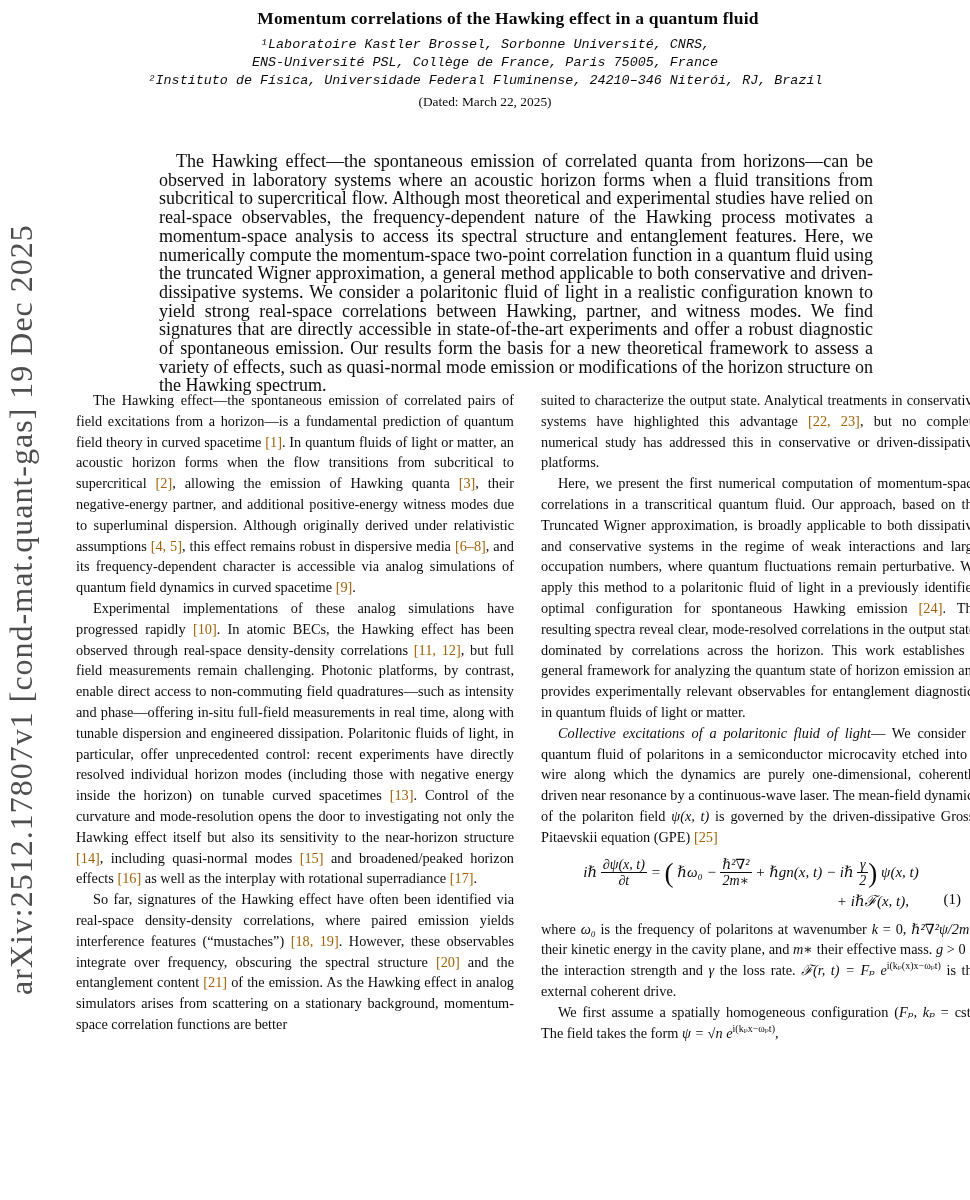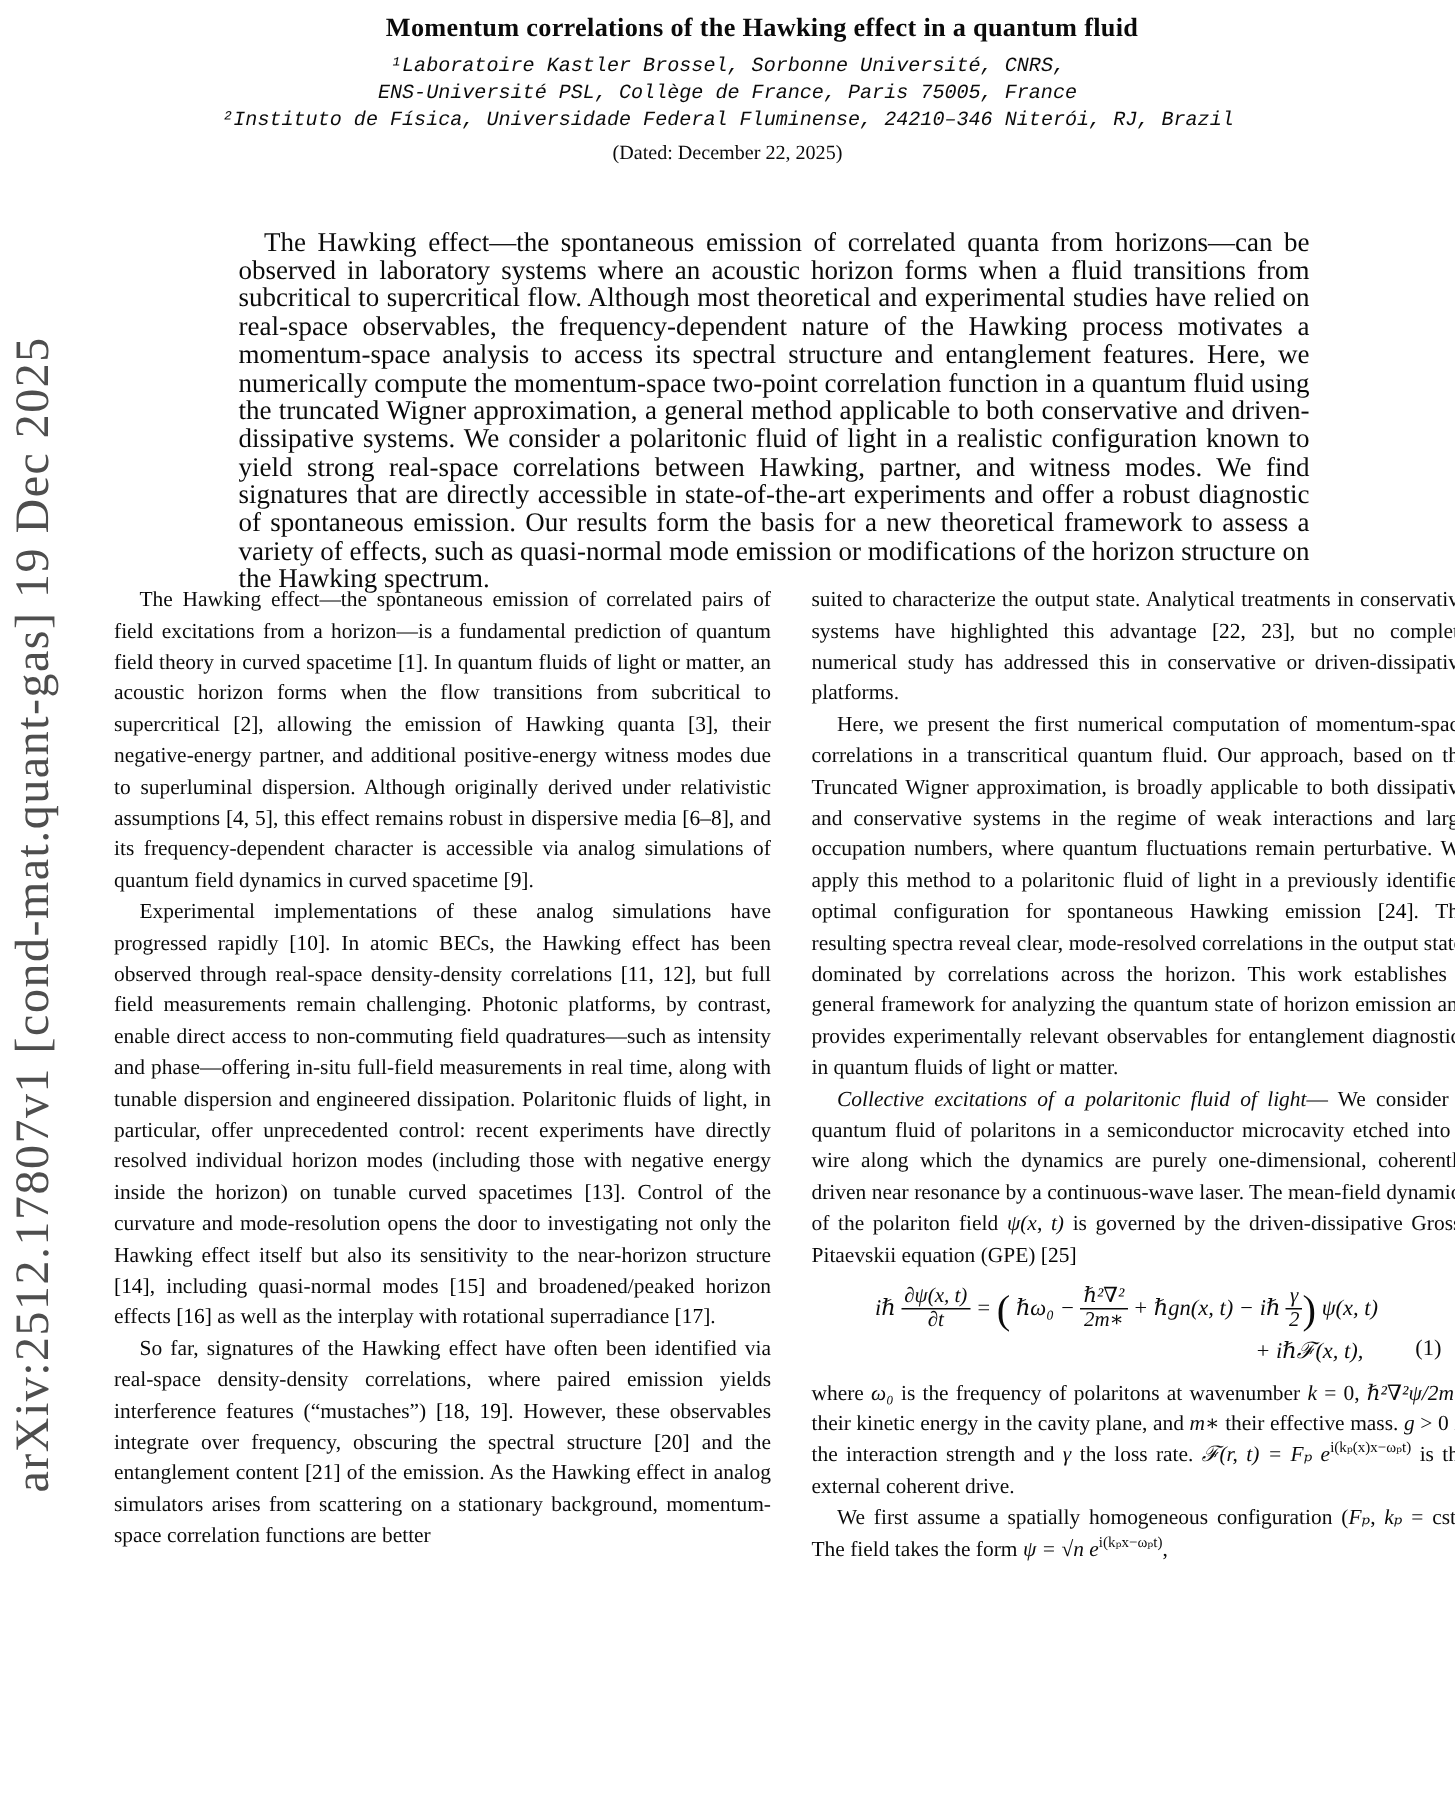--- a/index.html
+++ b/index.html
@@ -25,21 +25,21 @@
   
   .abstract {
     position:absolute; top:152px; left:159px; width:714px; margin:0;
     font-size:18px; line-height:18.7px; text-align:justify; text-indent:17px;
   }
   
   .cols { position:absolute; top:390px; left:76px; display:flex; gap:27px; }
   .col  { width:438px; font-size:14.3px; line-height:20.8px; text-align:justify; }
   .para { margin:0; text-indent:17px; }
   .para.noindent { text-indent:0; }
-  .cite { color:#000000; }
+  .cite { color:#a16207; }
   .it   { font-style:italic; }
   .col sup { font-size:10px; line-height:0; }
   
   .equation { position:relative; margin:9px 18px 7px 0; font-size:15px; font-style:italic; }
   .eq-line1 { text-align:center; }
   .eq-line2 { text-align:right; padding-right:52px; margin-top:2px; }
   .eq-number { position:absolute; right:0; bottom:2px; font-style:normal; }
   .frac { display:inline-block; vertical-align:middle; text-align:center; line-height:1.12; font-size:14px; }
   .frac .num { display:block; padding:0 2px; }
   .frac .den { display:block; border-top:1px solid #0b0b0b; padding:0 2px; }
@@ -50,21 +50,21 @@
 
 <div class="watermark">arXiv:2512.17807v1 [cond-mat.quant-gas] 19 Dec 2025</div>
 
 <div class="header">
   <div class="title">Momentum correlations of the Hawking effect in a quantum fluid</div>
   <div class="affils">
     <div>¹Laboratoire Kastler Brossel, Sorbonne Université, CNRS,</div>
     <div>ENS-Université PSL, Collège de France, Paris 75005, France</div>
     <div>²Instituto de Física, Universidade Federal Fluminense, 24210–346 Niterói, RJ, Brazil</div>
   </div>
-  <div class="dated">(Dated: December 22, 2025)</div>
+  <div class="dated">(Dated: March 22, 2025)</div>
 </div>
 
 <p class="abstract">The Hawking effect—the spontaneous emission of correlated quanta from horizons—can be observed in laboratory systems where an acoustic horizon forms when a fluid transitions from subcritical to supercritical flow. Although most theoretical and experimental studies have relied on real-space observables, the frequency-dependent nature of the Hawking process motivates a momentum-space analysis to access its spectral structure and entanglement features. Here, we numerically compute the momentum-space two-point correlation function in a quantum fluid using the truncated Wigner approximation, a general method applicable to both conservative and driven-dissipative systems. We consider a polaritonic fluid of light in a realistic configuration known to yield strong real-space correlations between Hawking, partner, and witness modes. We find signatures that are directly accessible in state-of-the-art experiments and offer a robust diagnostic of spontaneous emission. Our results form the basis for a new theoretical framework to assess a variety of effects, such as quasi-normal mode emission or modifications of the horizon structure on the Hawking spectrum.</p>
 
 <div class="cols">
   <div class="col">
       <p class="para"><span>The Hawking effect—the spontaneous emission of correlated pairs of field excitations from a horizon—is a fundamental prediction of quantum field theory in curved spacetime </span><span class="cite">[1]</span><span>. In quantum fluids of light or matter, an acoustic horizon forms when the flow transitions from subcritical to supercritical </span><span class="cite">[2]</span><span>, allowing the emission of Hawking quanta </span><span class="cite">[3]</span><span>, their negative-energy partner, and additional positive-energy witness modes due to superluminal dispersion. Although originally derived under relativistic assumptions </span><span class="cite">[4, 5]</span><span>, this effect remains robust in dispersive media </span><span class="cite">[6–8]</span><span>, and its frequency-dependent character is accessible via analog simulations of quantum field dynamics in curved spacetime </span><span class="cite">[9]</span><span>.</span></p>
       <p class="para"><span>Experimental implementations of these analog simulations have progressed rapidly </span><span class="cite">[10]</span><span>. In atomic BECs, the Hawking effect has been observed through real-space density-density correlations </span><span class="cite">[11, 12]</span><span>, but full field measurements remain challenging. Photonic platforms, by contrast, enable direct access to non-commuting field quadratures—such as intensity and phase—offering in-situ full-field measurements in real time, along with tunable dispersion and engineered dissipation. Polaritonic fluids of light, in particular, offer unprecedented control: recent experiments have directly resolved individual horizon modes (including those with negative energy inside the horizon) on tunable curved spacetimes </span><span class="cite">[13]</span><span>. Control of the curvature and mode-resolution opens the door to investigating not only the Hawking effect itself but also its sensitivity to the near-horizon structure </span><span class="cite">[14]</span><span>, including quasi-normal modes </span><span class="cite">[15]</span><span> and broadened/peaked horizon effects </span><span class="cite">[16]</span><span> as well as the interplay with rotational superradiance </span><span class="cite">[17]</span><span>.</span></p>
       <p class="para"><span>So far, signatures of the Hawking effect have often been identified via real-space density-density correlations, where paired emission yields interference features (“mustaches”) </span><span class="cite">[18, 19]</span><span>. However, these observables integrate over frequency, obscuring the spectral structure </span><span class="cite">[20]</span><span> and the entanglement content </span><span class="cite">[21]</span><span> of the emission. As the Hawking effect in analog simulators arises from scattering on a stationary background, momentum-space correlation functions are better</span></p>
     </div>

